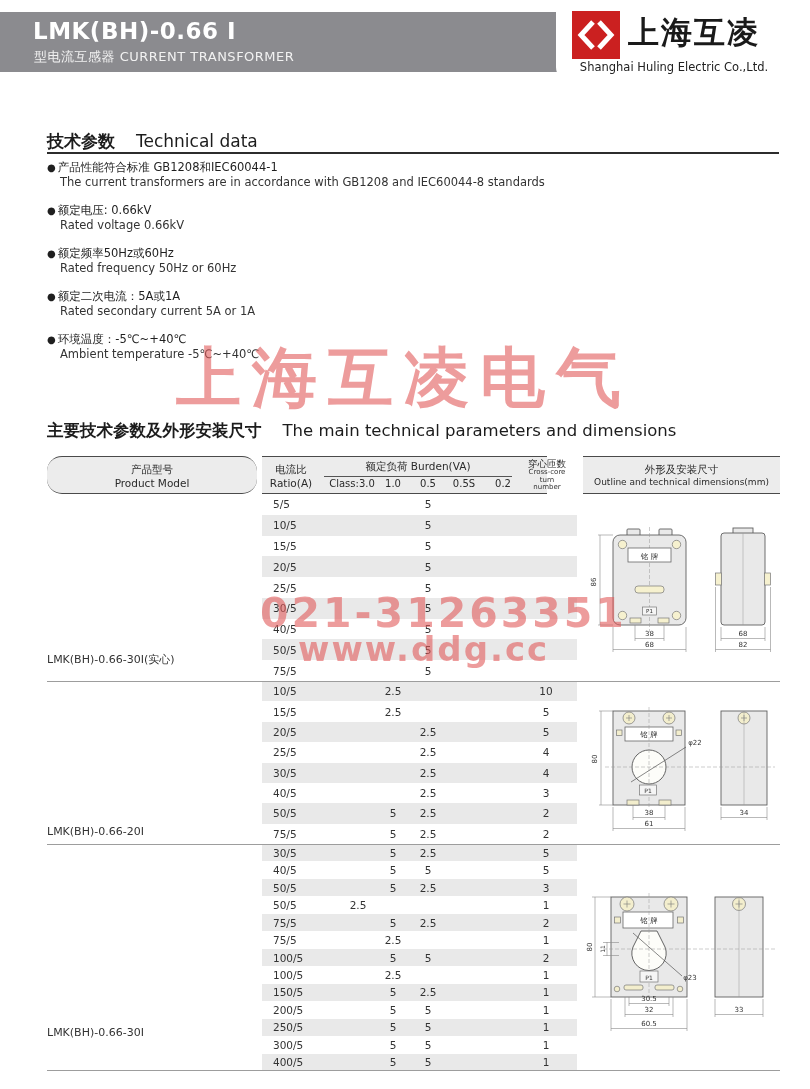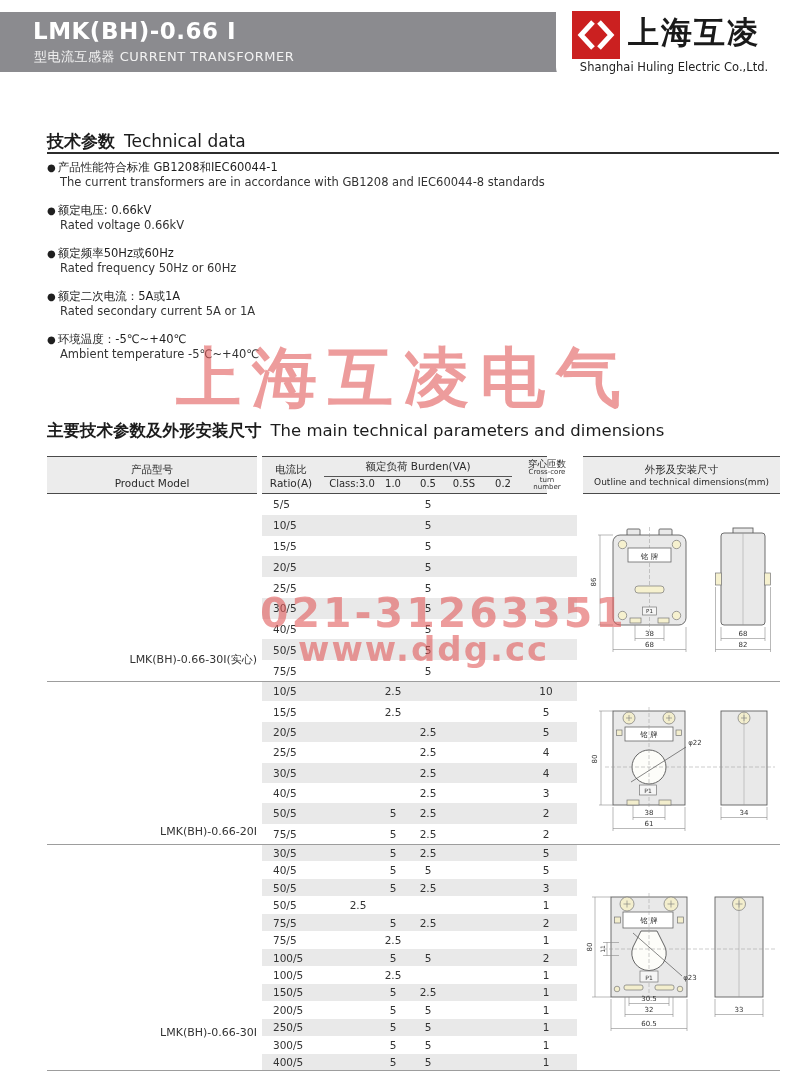--- a/index.html
+++ b/index.html
@@ -11,37 +11,37 @@
   .band-title{position:absolute;left:33px;top:6px;font-size:23px;font-weight:bold;color:#fff;letter-spacing:.5px;}
   .band-sub{position:absolute;left:34px;top:36px;font-size:13px;color:#f2f2f2;letter-spacing:.5px;}
   .logo-panel{position:absolute;left:556px;top:0;width:236px;height:83px;background:#fff;border-radius:0 0 16px 16px;padding-left:20px;}
   .logo-mark{position:absolute;left:16px;top:11px;width:48px;height:48px;background:#cb2020;}
   .logo-cn{position:absolute;left:72px;top:12px;font-size:31px;font-weight:bold;color:#1a1a1a;letter-spacing:2px;}
   .logo-company{position:absolute;left:0;top:60px;width:236px;text-align:center;font-size:11.5px;color:#222;}
 
   
   .sec-title{position:absolute;left:47px;font-size:17px;color:#1c1c1c;white-space:nowrap;}
   .sec-title .cn{font-weight:bold;margin-right:9px;}
-  .sec-title .en{font-weight:normal;}
+  .sec-title .en{font-weight:normal;margin-left:12px;}
   .tech-rule{position:absolute;left:47px;top:152px;width:732px;height:2px;background:#2c2c2c;}
   .bullets{position:absolute;left:47px;top:160px;width:560px;}
   .bullet-item{height:43px;}
   .bullet-cn{font-size:11.5px;color:#1f1f1f;line-height:15px;}
   .bullet-dot{font-size:10px;margin-right:2px;}
   .bullet-en{font-size:11.5px;color:#333;line-height:15px;padding-left:13px;}
 
   
   .wm{position:absolute;font-weight:bold;color:#e25b5b;opacity:.6;z-index:6;white-space:nowrap;pointer-events:none;}
   .wm1{left:176px;top:334px;font-size:65px;letter-spacing:11px;}
   .wm2{left:260px;top:589px;font-size:41px;letter-spacing:3px;}
   .wm3{left:298px;top:629px;font-size:34px;letter-spacing:2px;}
 
   
   .hbox{position:absolute;top:456px;height:38px;background:#ececec;border-top:1px solid #4a4a4a;border-bottom:1px solid #4a4a4a;box-sizing:border-box;}
-  .hbox.b1{left:47px;width:210px;}
+  .hbox.b1{left:47px;width:210px;border-radius:15px;}
   .hbox.b2{left:262px;width:285px;}
   .hbox.b3{left:583px;width:197px;}
   .hc{position:absolute;text-align:center;color:#2a2a2a;}
   .h2line{font-size:10.5px;line-height:14px;}
   .h-prod{left:0;top:5px;width:210px;}
   .h-ratio{left:0;top:5px;width:58px;font-size:10.5px;line-height:14px;}
   .h-burden{left:62px;top:3px;width:188px;font-size:10.5px;border-bottom:1px solid #555;padding-bottom:2px;}
   .h-class{position:absolute;top:21px;transform:translateX(-50%);font-size:10px;color:#2a2a2a;}
   .h-turns{left:255px;top:2px;width:60px;}
   .h-turns .cn{font-size:9.5px;line-height:10px;display:block;}
@@ -50,21 +50,21 @@
   .h-outline .cn{font-size:10.5px;line-height:14px;display:block;}
   .h-outline .en{font-size:9px;line-height:12px;display:block;}
 
   .midcol{position:absolute;left:262px;top:494px;width:315px;height:577px;}
   .tgroup{position:relative;width:315px;display:flex;flex-direction:column;}
   .trow{position:relative;flex:1;}
   .trow.alt{background:#e9e9e9;}
   .cell{position:absolute;top:50%;transform:translate(-50%,-50%);font-size:10.5px;color:#333;}
   .cell.ratio{left:11px;transform:translateY(-50%);}
 
-  .prodcol-label{position:absolute;left:47px;width:210px;text-align:right;font-size:11px;color:#333;}
+  .prodcol-label{position:absolute;left:47px;width:210px;text-align:left;font-size:11px;color:#333;}
   .gdiv{position:absolute;left:47px;width:733px;height:1px;background:#9d9d9d;}
 
   .drawing{position:absolute;left:583px;width:197px;}
   .drawing text{font-family:"DejaVu Sans","Liberation Sans",sans-serif;}
 </style>
 </head>
 <body>
 
 <div class="page">
 

